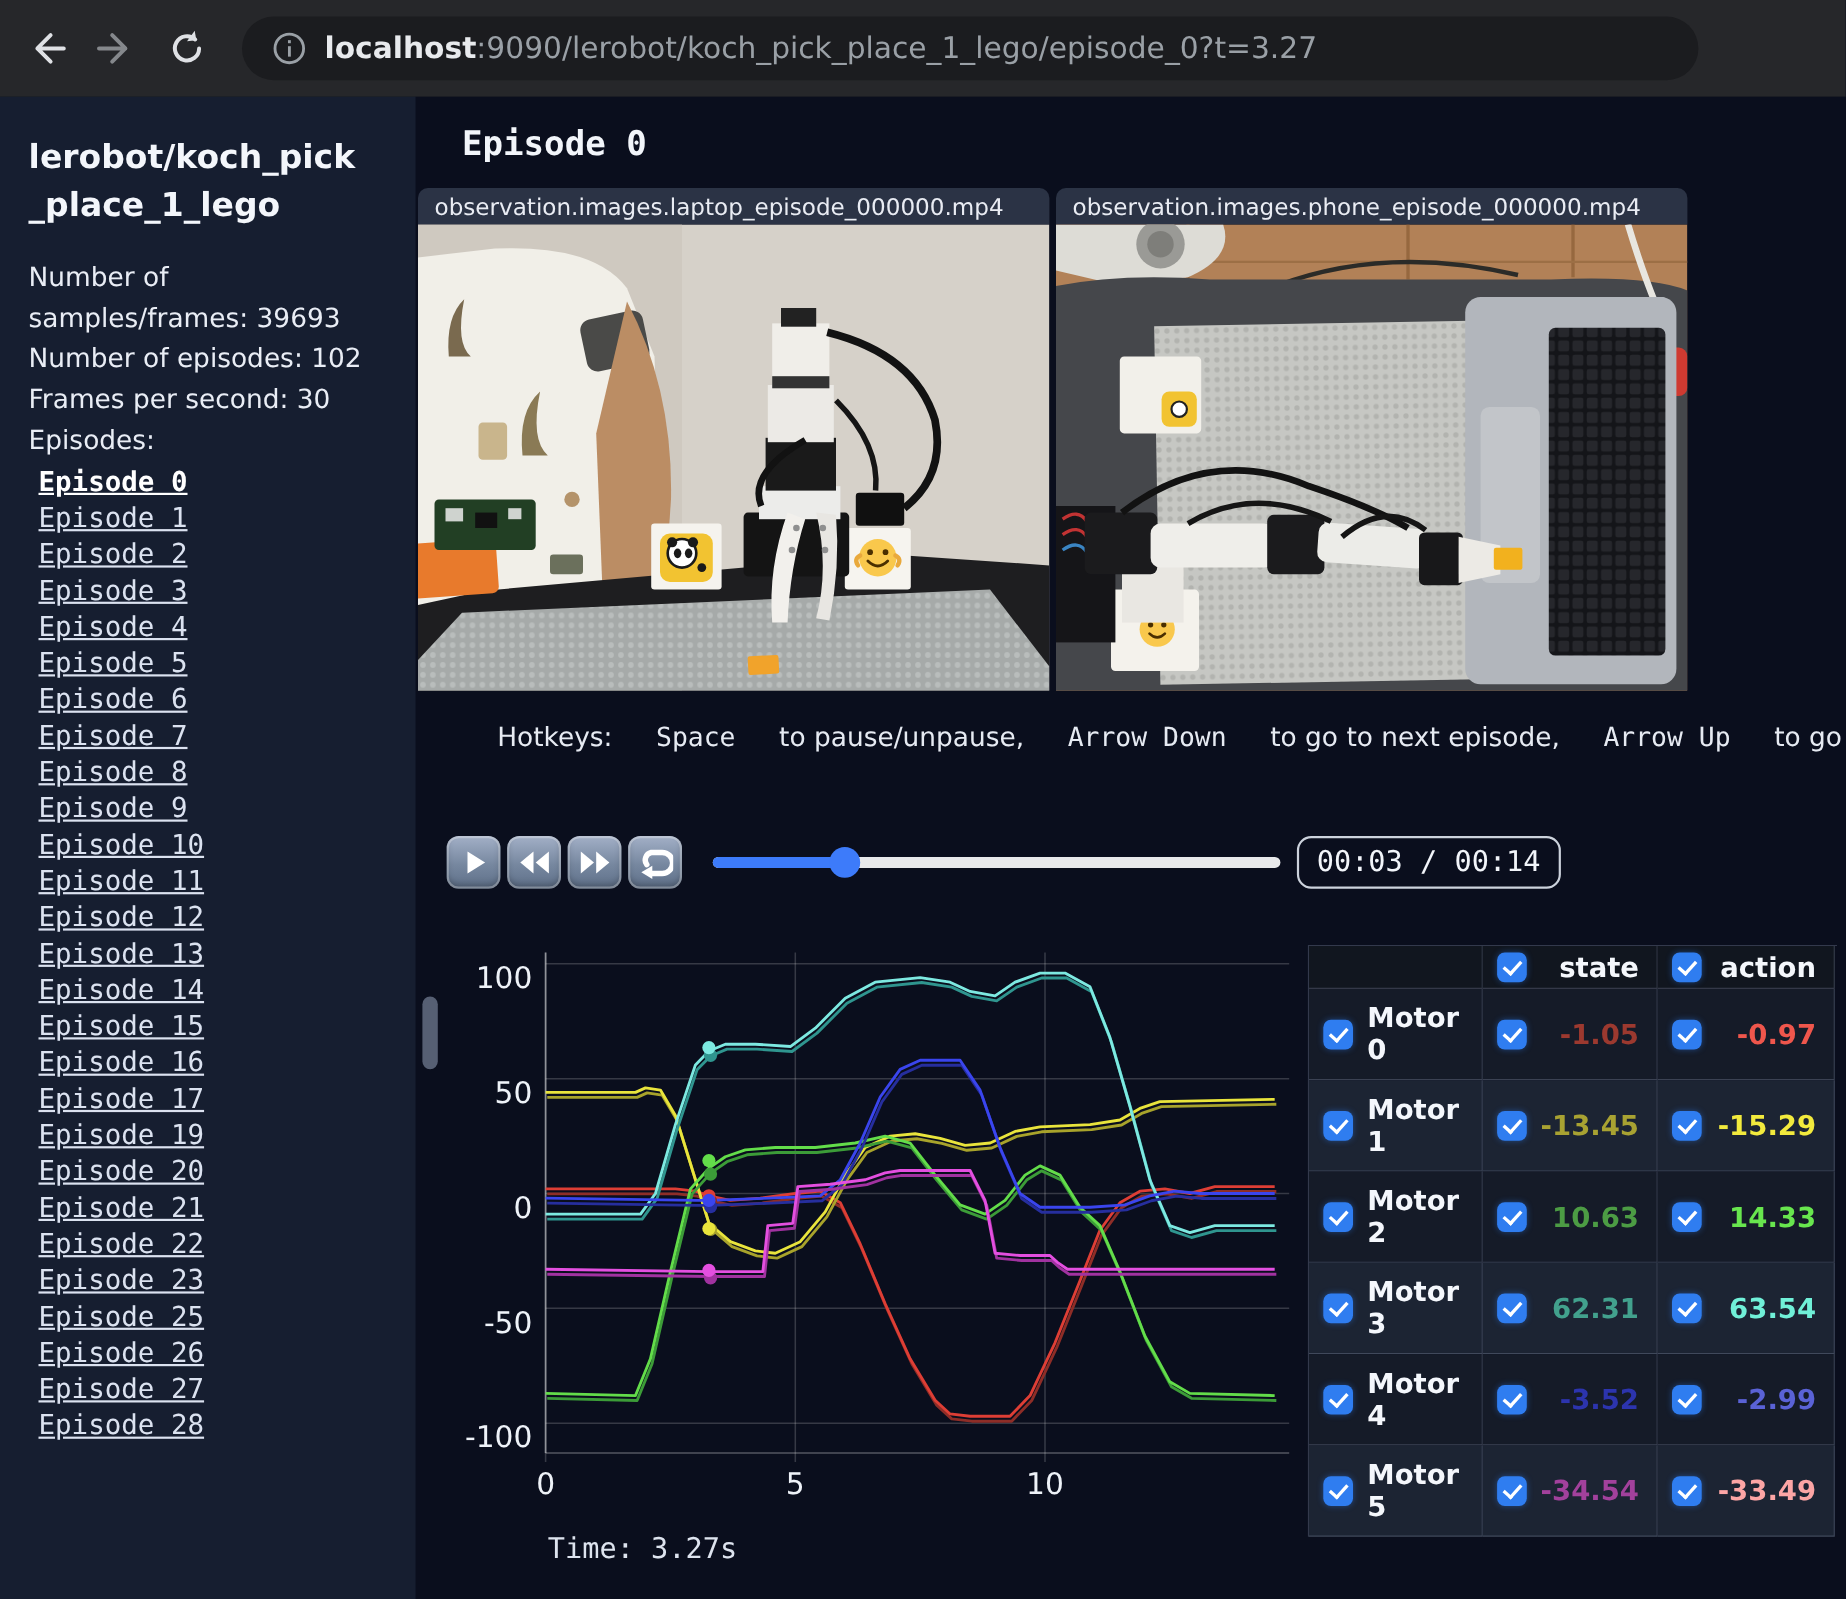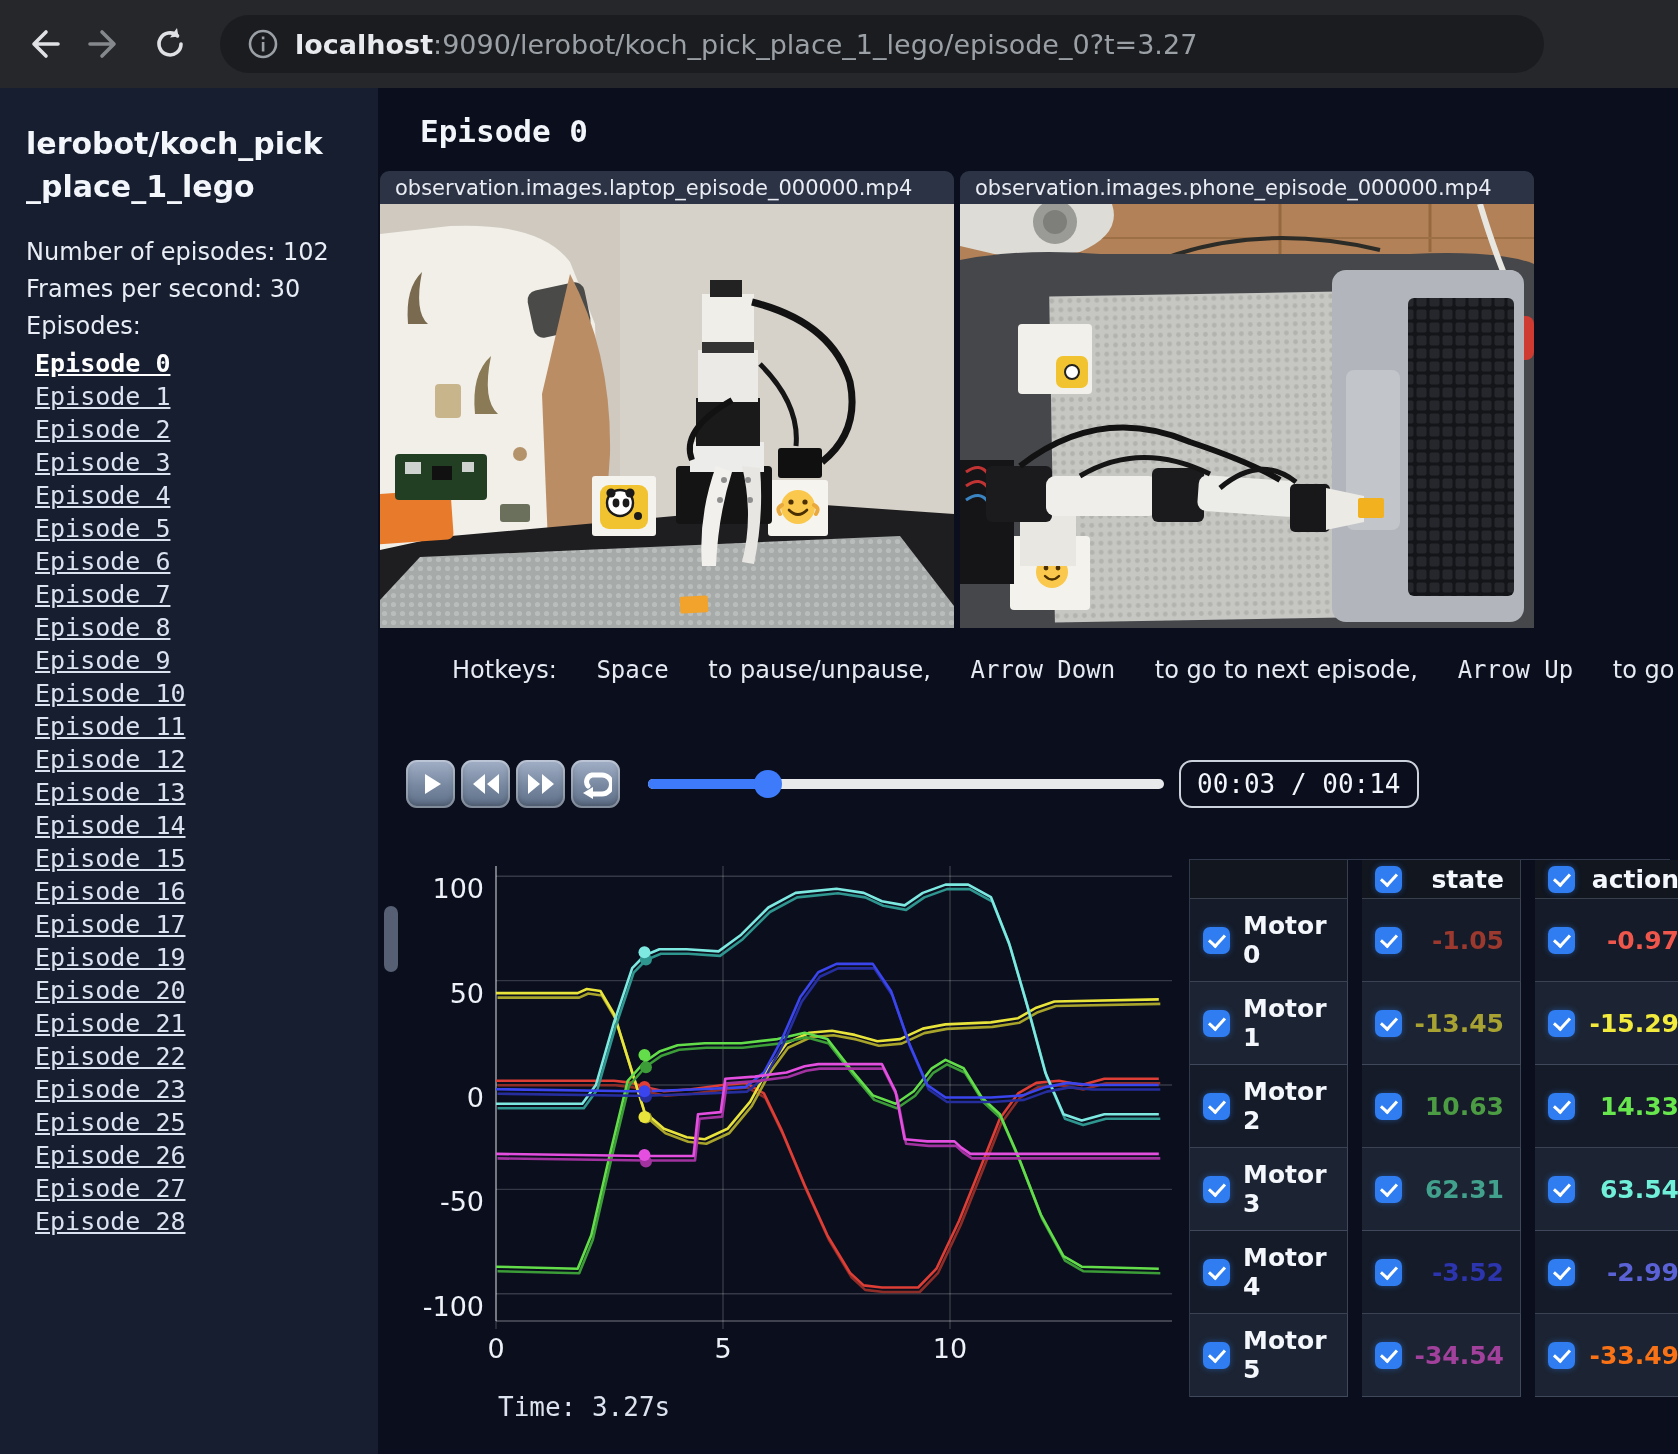--- a/index.html
+++ b/index.html
@@ -42,21 +42,21 @@
   .slider-fill{position:absolute;left:0;top:17px;height:10px;border-radius:5px;background:#3d7bfa;}
   .slider-thumb{position:absolute;top:8px;width:28px;height:28px;border-radius:50%;background:#3d7bfa;}
   .time-box{margin-left:15px;height:44px;border:2px solid #ccd2dc;border-radius:13px;display:flex;align-items:center;
     padding:0 16px;font-family:"DejaVu Sans Mono","Liberation Mono",monospace;font-size:26px;color:#f2f5fa;}
   .scroll-thumb{position:absolute;left:6px;top:818px;width:14px;height:66px;border-radius:7px;background:#565f73;}
   
   .chart-wrap{position:absolute;left:42px;top:768px;}
   
   .motor-table{position:absolute;left:811px;top:771px;width:481px;border:1px solid rgba(148,160,184,0.30);
     border-bottom:none;border-right:none;box-sizing:border-box;}
-  .t-row{display:grid;grid-template-columns:158px 159px 161px;gap:14px;}
+  .t-row{display:grid;grid-template-columns:158px 159px 161px;}
   .t-cell{border-right:1px solid rgba(148,160,184,0.30);border-bottom:1px solid rgba(148,160,184,0.30);
     display:flex;align-items:center;box-sizing:border-box;}
   .t-head .t-cell{height:39px;background:#11161f;}
   .t-body .t-row:nth-child(odd) .t-cell{height:83px;background:#151b28;}
   .t-body .t-row:nth-child(even) .t-cell{height:83px;background:#1c2433;}
   .cb{width:27px;height:27px;border-radius:7px;background:#2f7df0;flex:none;position:relative;cursor:pointer;
     box-shadow:0 0 6px rgba(47,125,240,0.45);}
   .cb::after{content:"";position:absolute;left:9px;top:4px;width:7px;height:13px;
     border-right:3px solid #fff;border-bottom:3px solid #fff;transform:rotate(42deg);}
   .head-label{flex:1;text-align:right;padding-right:16px;font-size:25px;font-weight:bold;color:#f4f7fc;}
@@ -92,20 +92,21 @@
       </svg>
     <div class="url-text"><span class="host">localhost</span><span>:9090/lerobot/koch_pick_place_1_lego/episode_0?t=3.27</span></div>
   </div>
 </div>
 
 <div class="app">
 
   <div class="sidebar">
     <h1>lerobot/koch_pick_place_1_lego</h1>
     <div class="side-info">
+      <div>Number of samples/frames: 39693</div>
       <div>Number of episodes: 102</div>
       <div>Frames per second: 30</div>
       <div>Episodes:</div>
     </div>
     <div class="episode-list">
         <a class="ep-link active">Episode 0</a>
         <a class="ep-link">Episode 1</a>
         <a class="ep-link">Episode 2</a>
         <a class="ep-link">Episode 3</a>
         <a class="ep-link">Episode 4</a>
@@ -464,19 +465,19 @@
             <div class="t-cell cell-pad">
               <div class="cb"></div>
               <div class="motor-label">Motor 5</div>
             </div>
             <div class="t-cell cell-pad">
               <div class="cb"></div>
               <div class="val" style="color: rgb(162, 65, 156);">-34.54</div>
             </div>
             <div class="t-cell cell-pad">
               <div class="cb"></div>
-              <div class="val" style="color: #f97316;">-33.49</div>
+              <div class="val" style="color: #fca5a5;">-33.49</div>
             </div>
           </div>
         </div>
     </div>
   </div>
 </div>
 
 </body></html>

